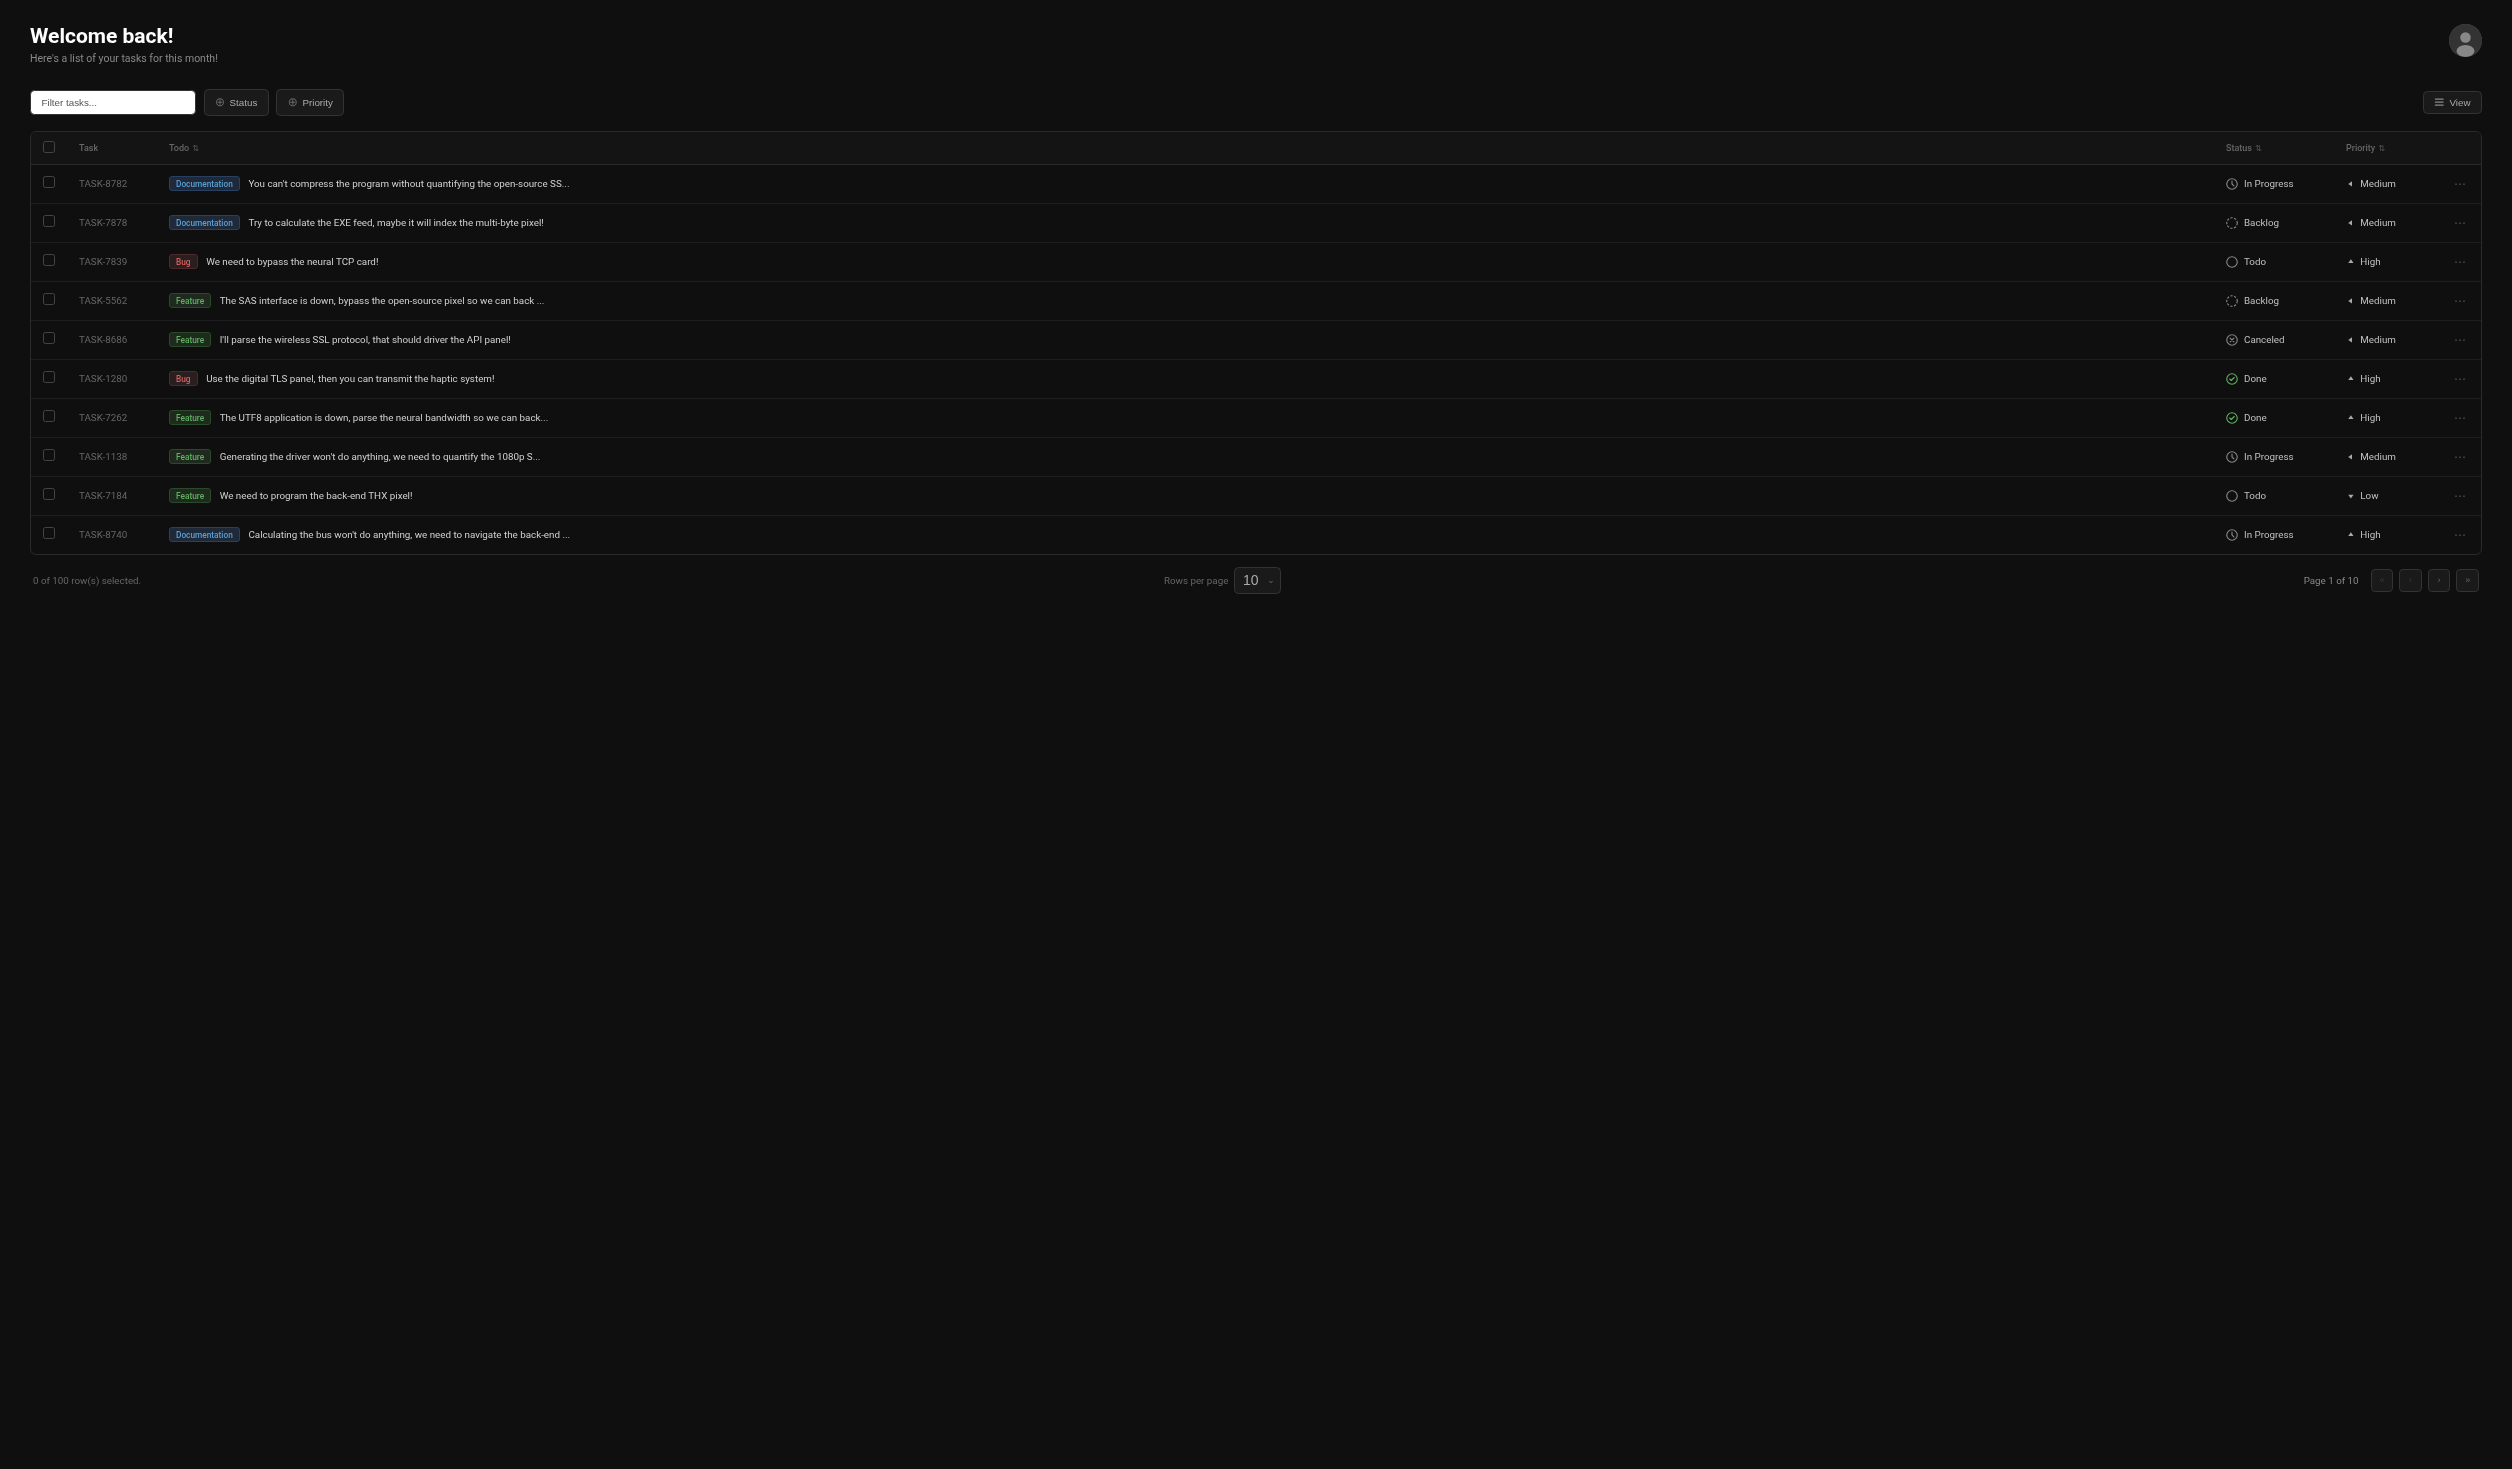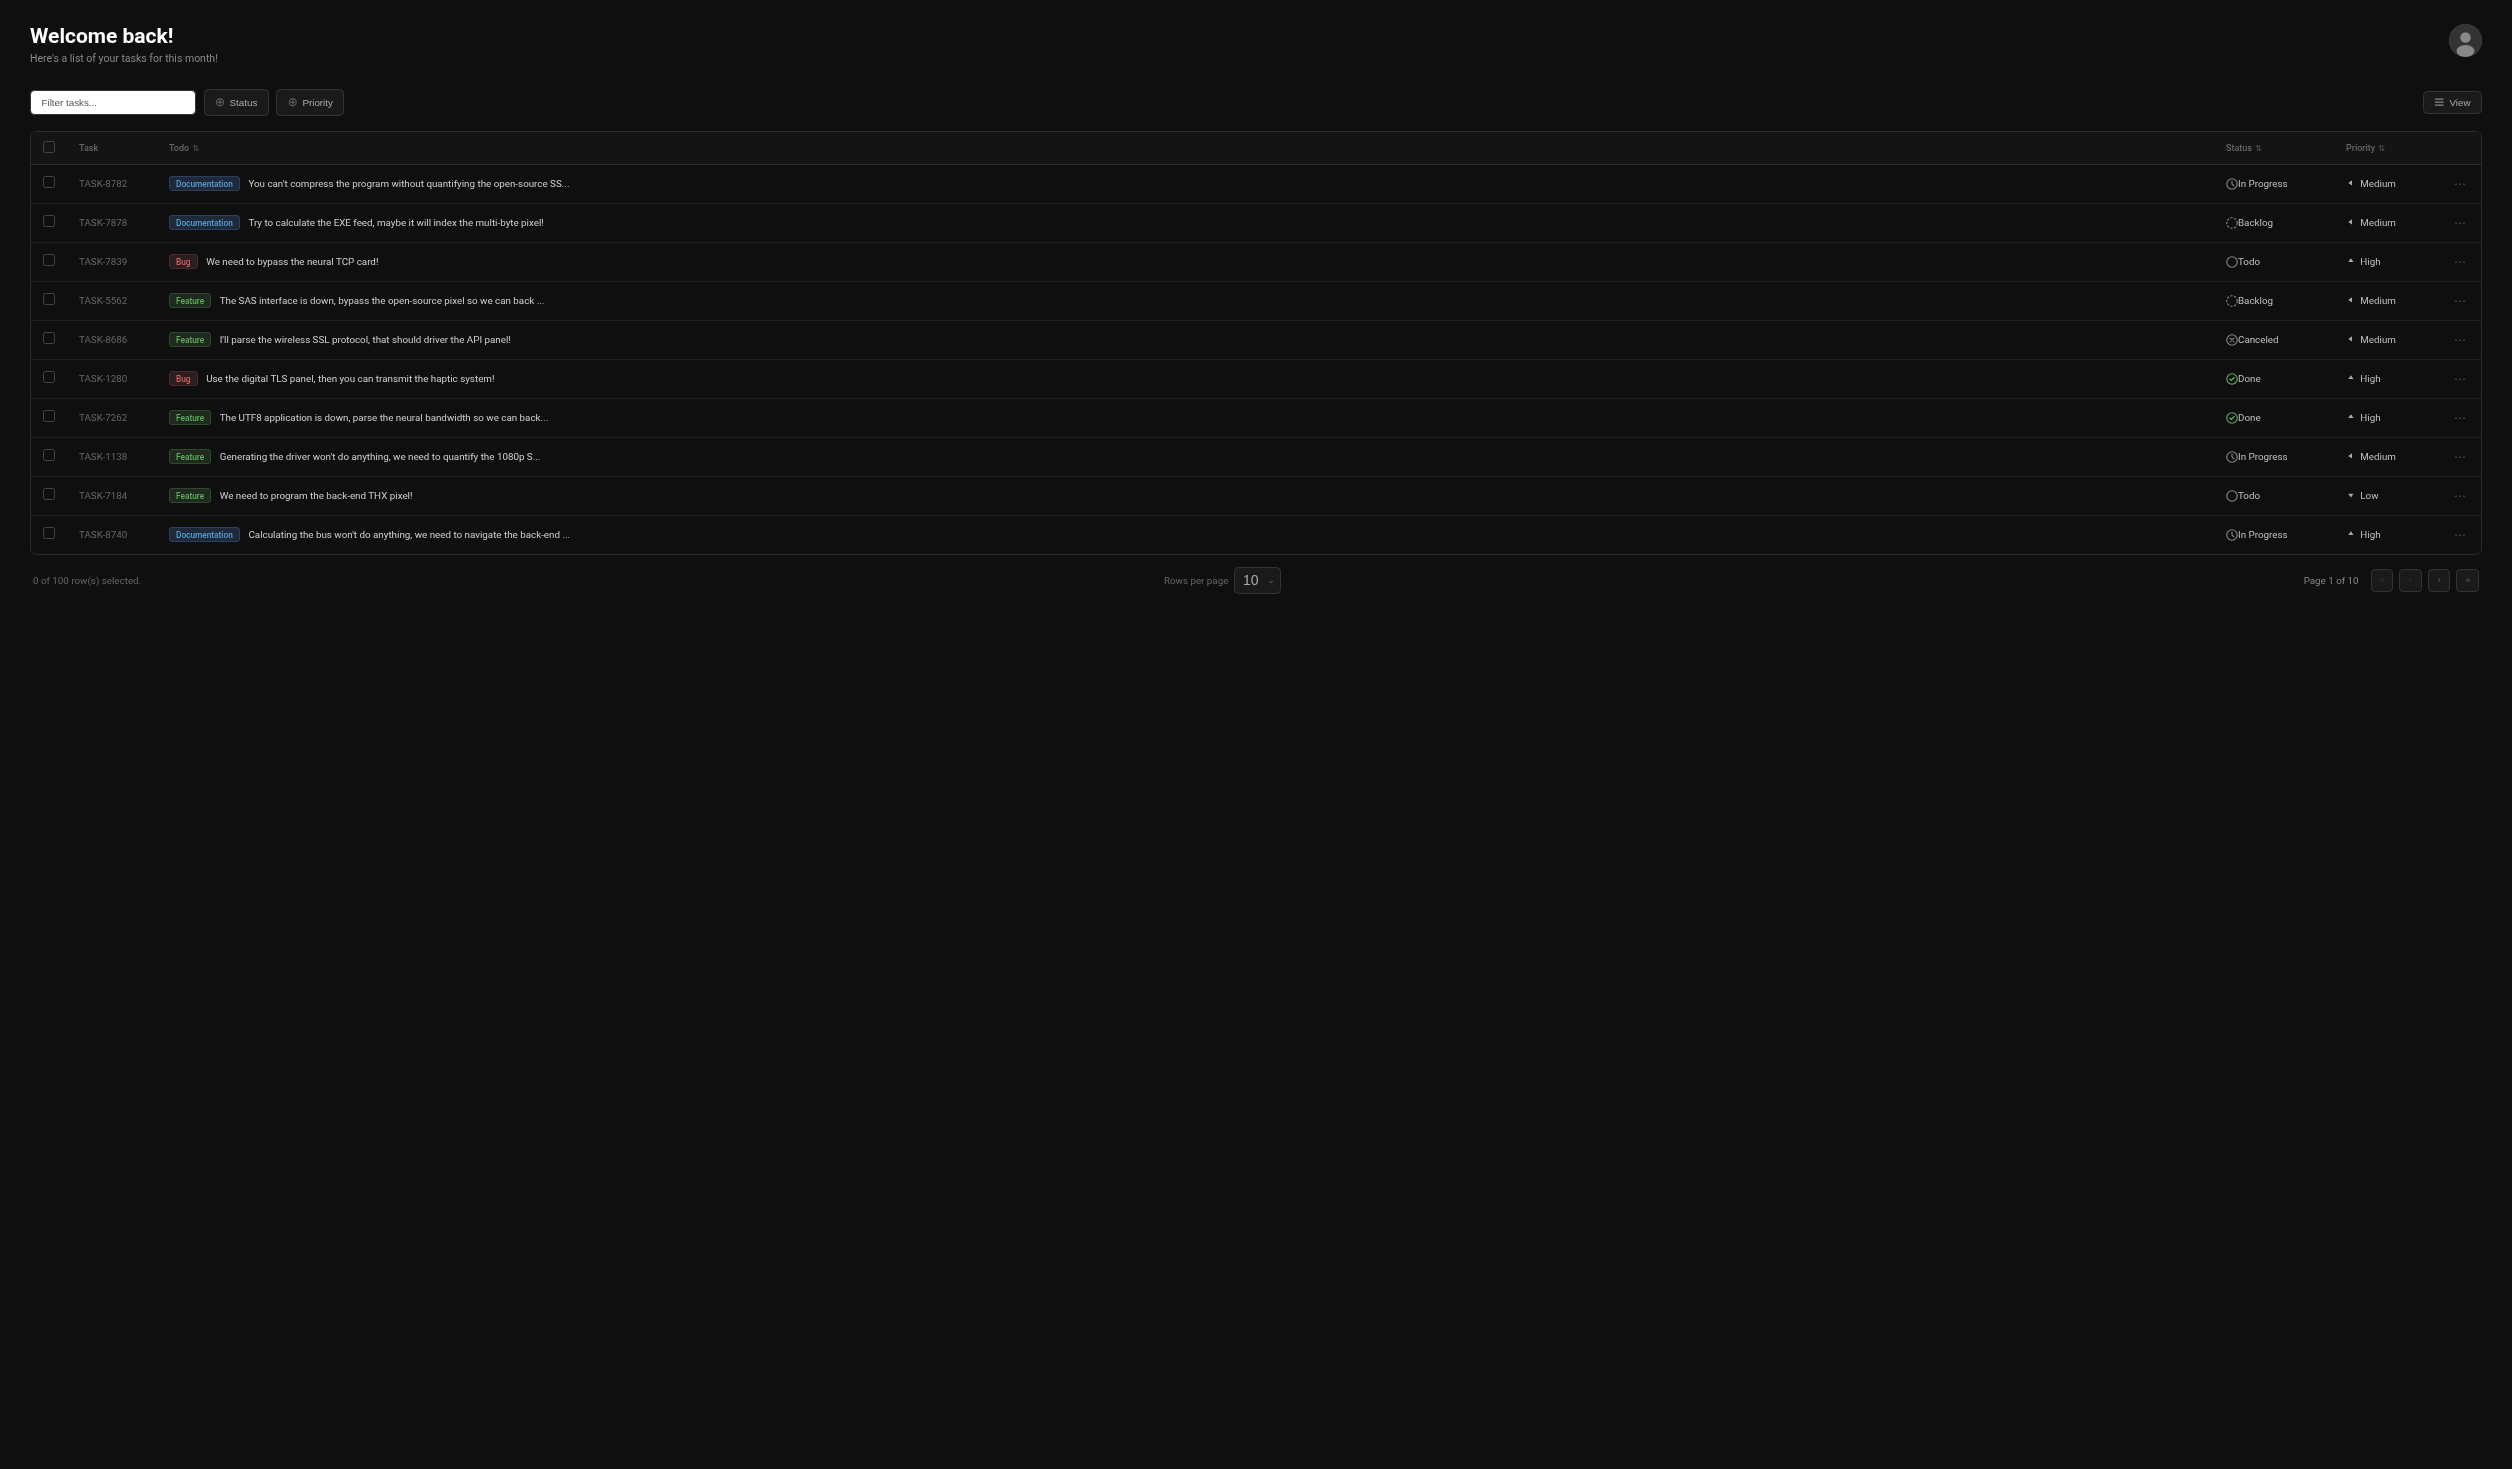--- a/index.html
+++ b/index.html
@@ -207,35 +207,35 @@
     }
 
     .title-text {
       color: #d0d0d0;
       font-size: 9.8px;
     }
 
     .status-cell {
       display: flex;
       align-items: center;
-      gap: 0;
+      gap: 6px;
       white-space: nowrap;
       color: #c0c0c0;
       font-size: 9.8px;
     }
 
     .status-icon {
       width: 12px;
       height: 12px;
       flex-shrink: 0;
     }
 
     .priority-cell {
       display: flex;
-      align-items: flex-start;
+      align-items: center;
       gap: 4.5px;
       white-space: nowrap;
       color: #c0c0c0;
       font-size: 9.8px;
     }
 
     .more-btn {
       background: none;
       border: none;
       color: #555;

